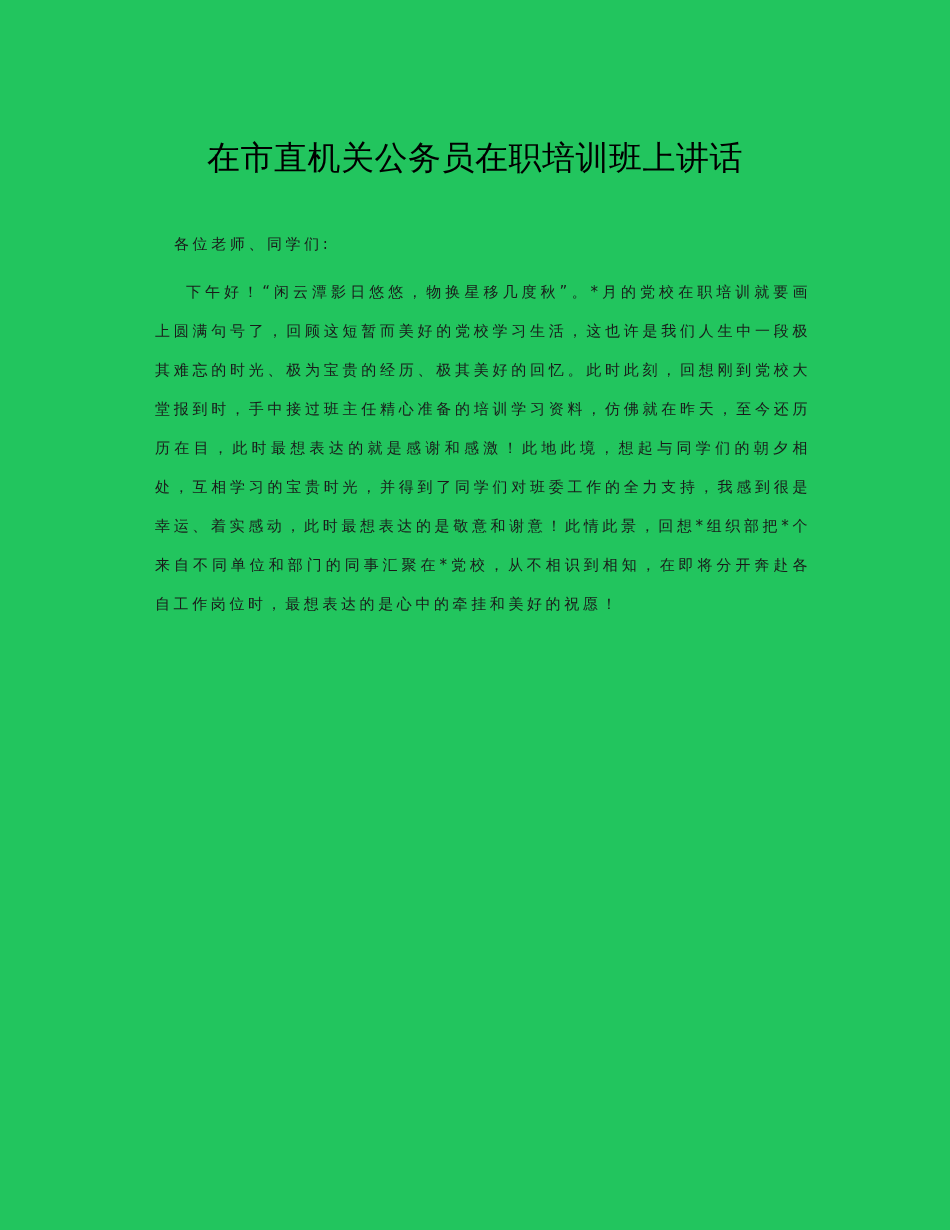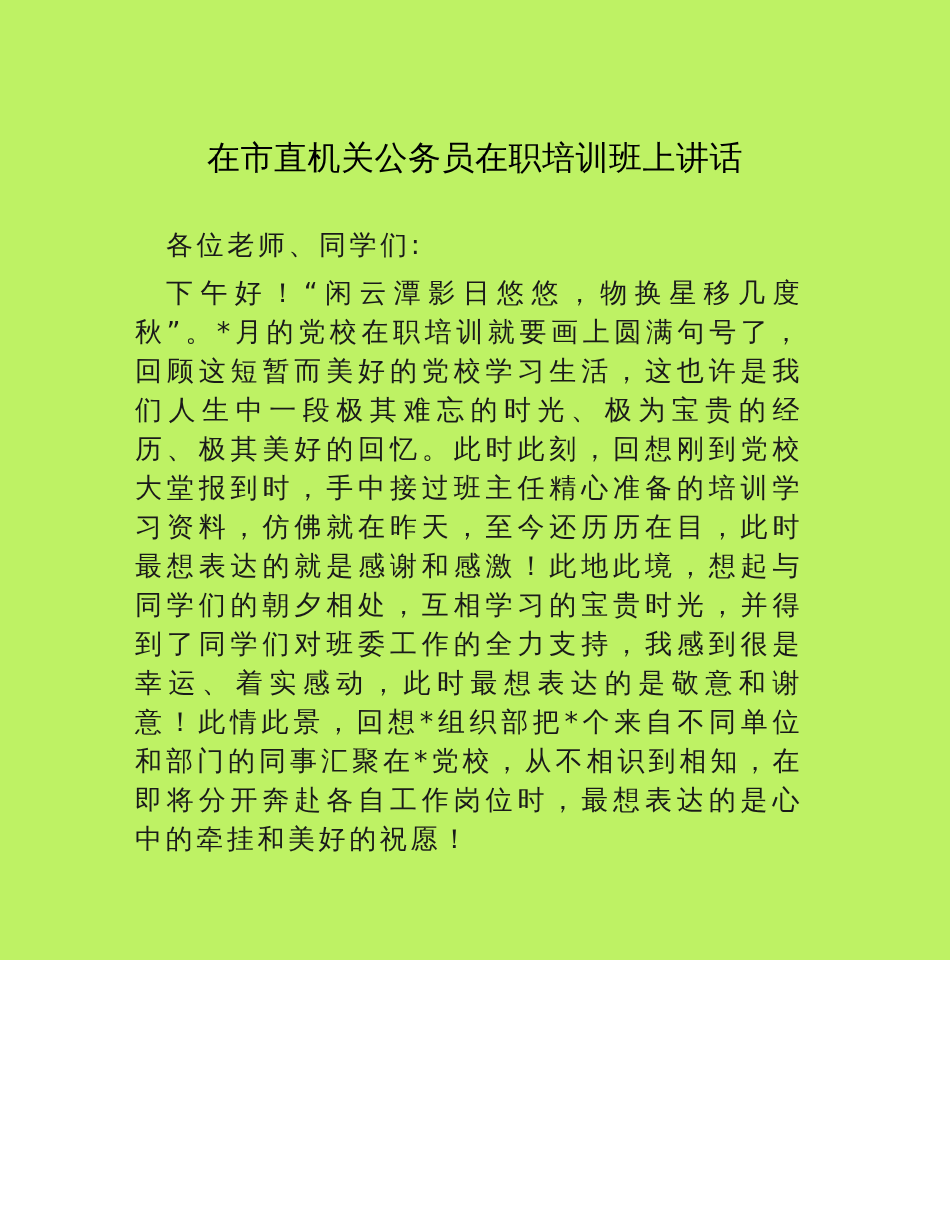--- a/index.html
+++ b/index.html
@@ -1,34 +1,34 @@
 <!DOCTYPE html>
 <html><head>
   <meta charset="utf-8">
   <style>
     html, body { margin: 0; padding: 0; background: #ffffff; }
     body {
       width: 950px; height: 1230px; overflow: hidden; position: relative;
       font-family: "DejaVu Sans", "Liberation Sans", sans-serif;
       color: #111111;
     }
-    .page { position: absolute; left: 0; top: 0; width: 950px; height: 960px; background: #bef264; }
+    .page { position: absolute; left: 0; top: 0; width: 950px; height: 1230px; background: #22c55e; }
     .title {
       position: absolute; top: 112px; left: 0; width: 950px;
       text-align: center; font-size: 33px; line-height: 48px;
       color: #000; font-weight: normal; letter-spacing: 0.5px;
     }
     .body-text {
-      position: absolute; left: 135px; top: 225px; width: 668px;
-      font-size: 27px; line-height: 39px; color: #1a1a1a;
+      position: absolute; left: 143px; top: 225px; width: 668px;
+      font-size: 15px; line-height: 39px; color: #1a1a1a;
       text-align: justify; text-justify: inter-character;
       letter-spacing: 3.6px;
     }
     .salutation { text-indent: 31px; margin: 0 0 9px 0; }
-    .para { text-indent: 31px; margin: 0 0 8px 0; }
+    .para { text-indent: 31px; margin: 0 0 8px 12px; }
   </style>
 </head>
 <body>
 
 <div class="page">
   <h1 class="title">在市直机关公务员在职培训班上讲话</h1>
   <div class="body-text">
     <p class="salutation">各位老师、同学们:</p>
     <p class="para">下午好！“闲云潭影日悠悠，物换星移几度秋”。*月的党校在职培训就要画上圆满句号了，回顾这短暂而美好的党校学习生活，这也许是我们人生中一段极其难忘的时光、极为宝贵的经历、极其美好的回忆。此时此刻，回想刚到党校大堂报到时，手中接过班主任精心准备的培训学习资料，仿佛就在昨天，至今还历历在目，此时最想表达的就是感谢和感激！此地此境，想起与同学们的朝夕相处，互相学习的宝贵时光，并得到了同学们对班委工作的全力支持，我感到很是幸运、着实感动，此时最想表达的是敬意和谢意！此情此景，回想*组织部把*个来自不同单位和部门的同事汇聚在*党校，从不相识到相知，在即将分开奔赴各自工作岗位时，最想表达的是心中的牵挂和美好的祝愿！</p>
   </div>

